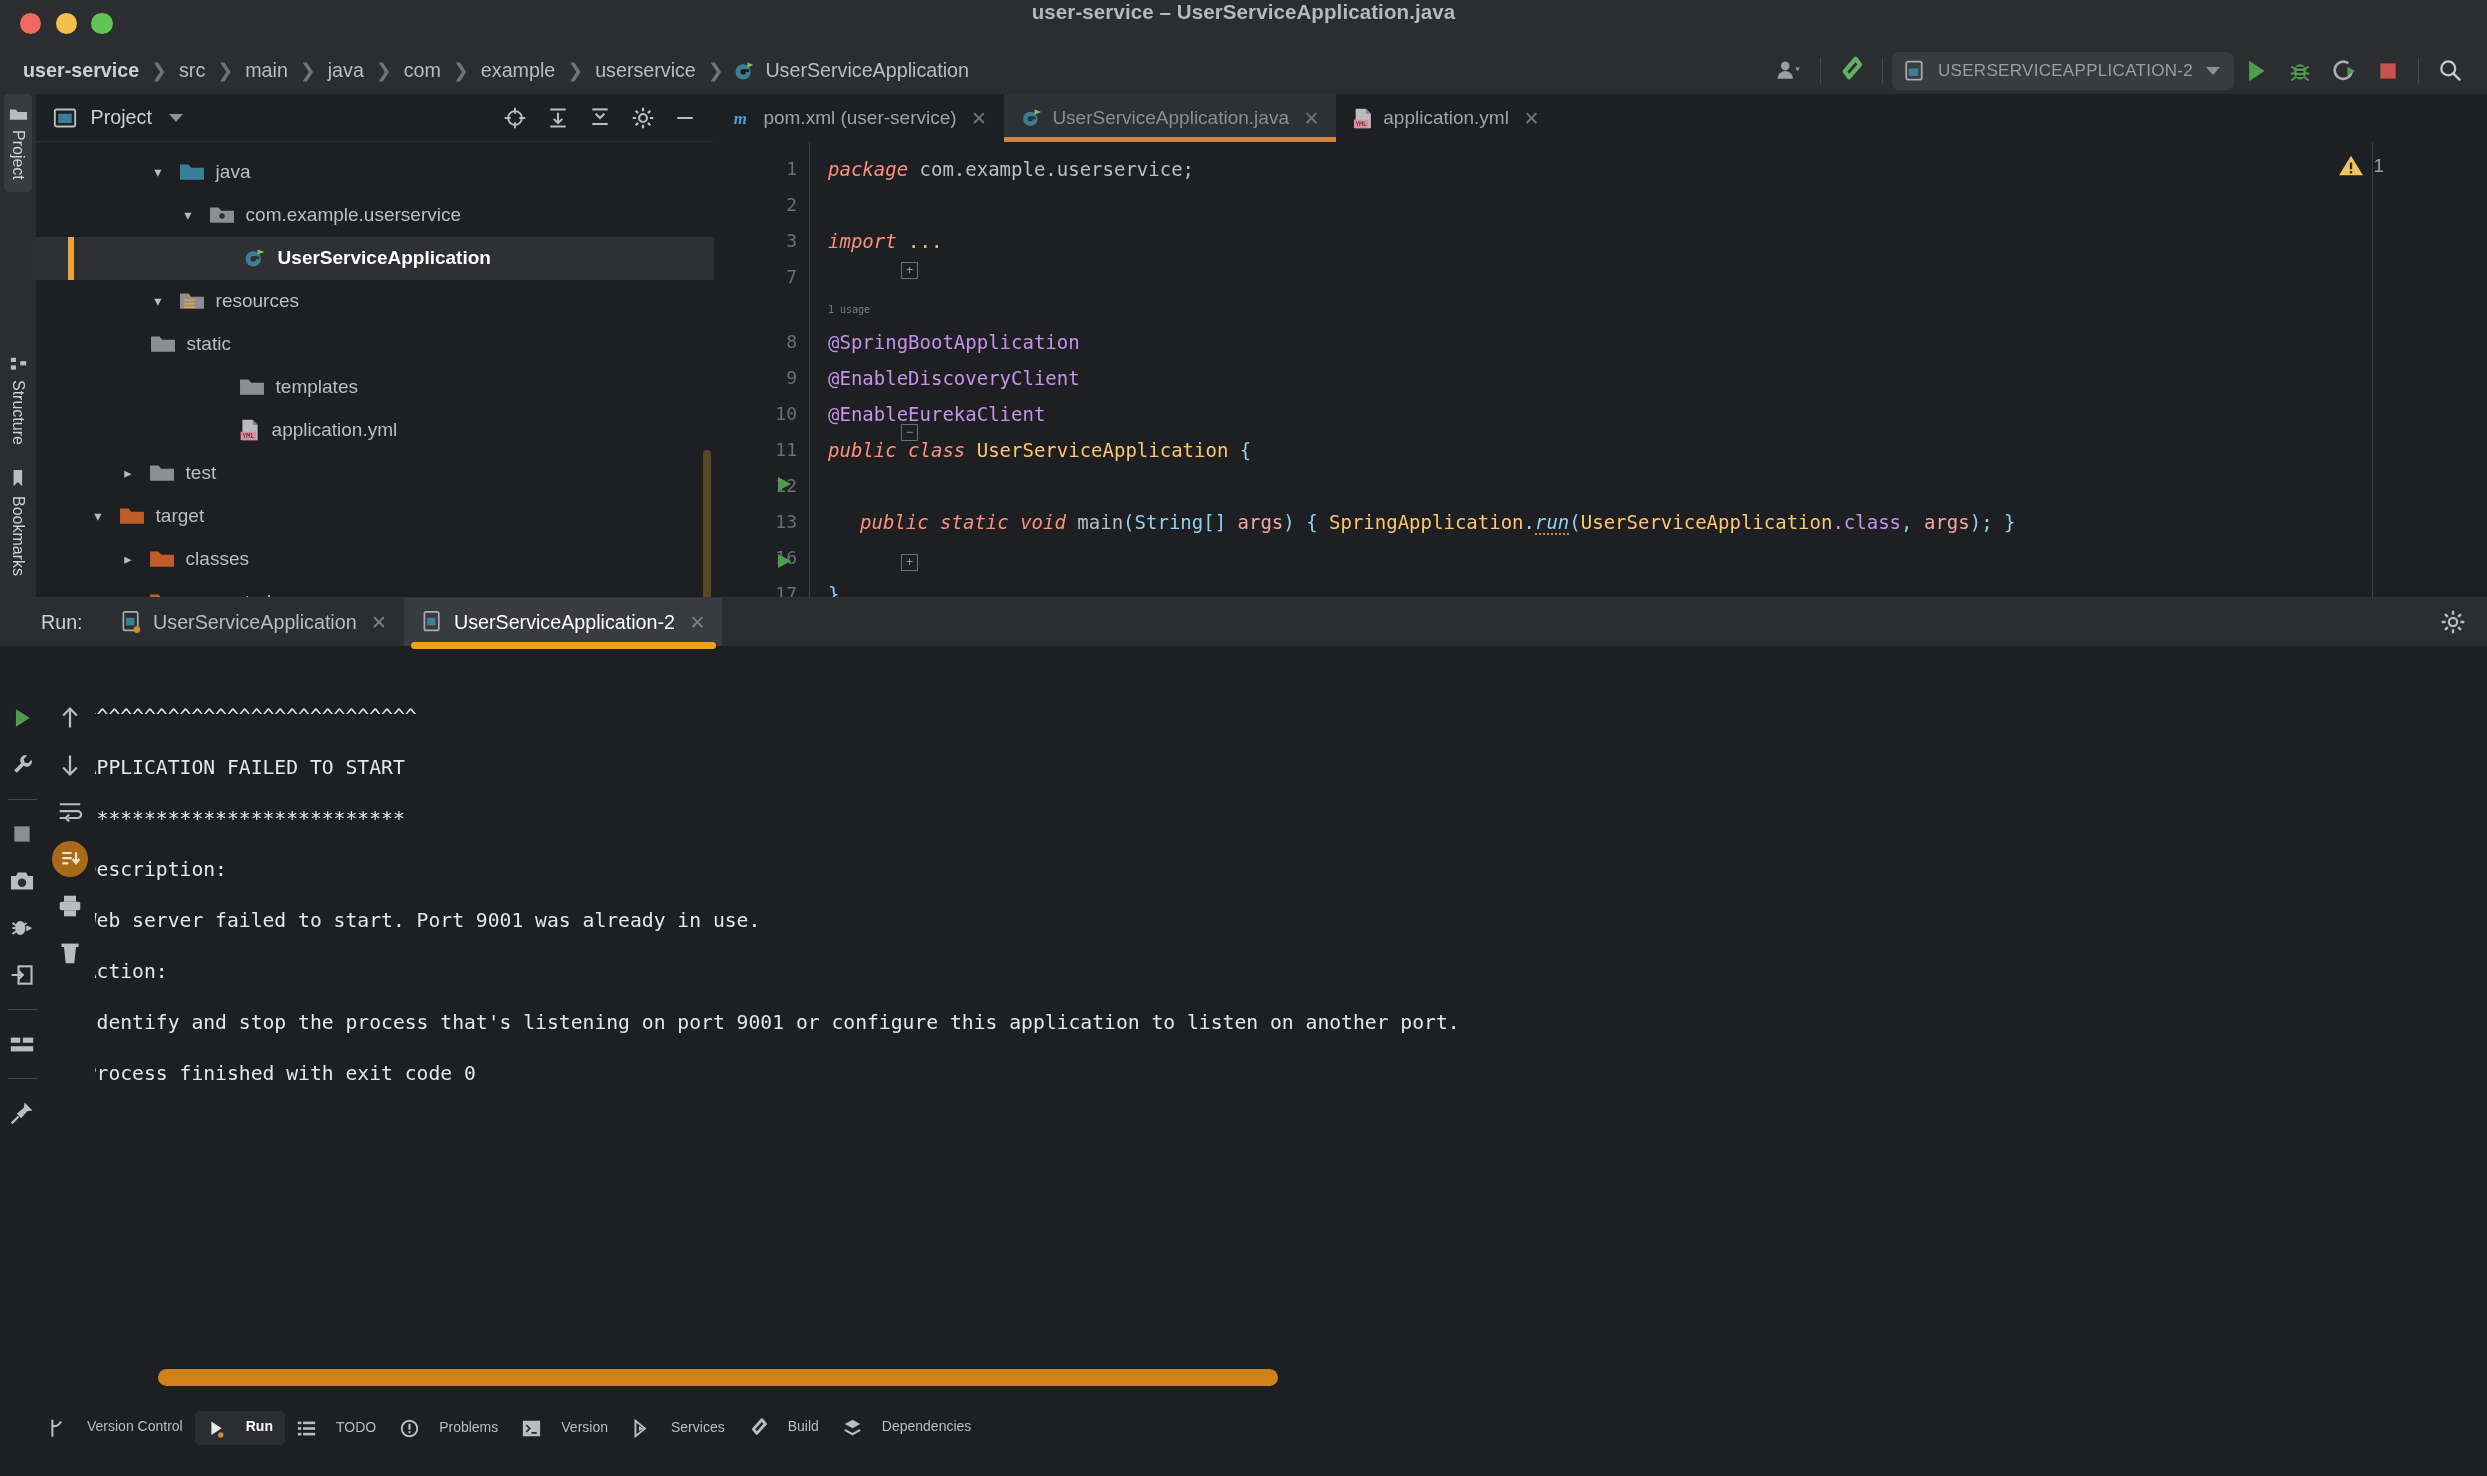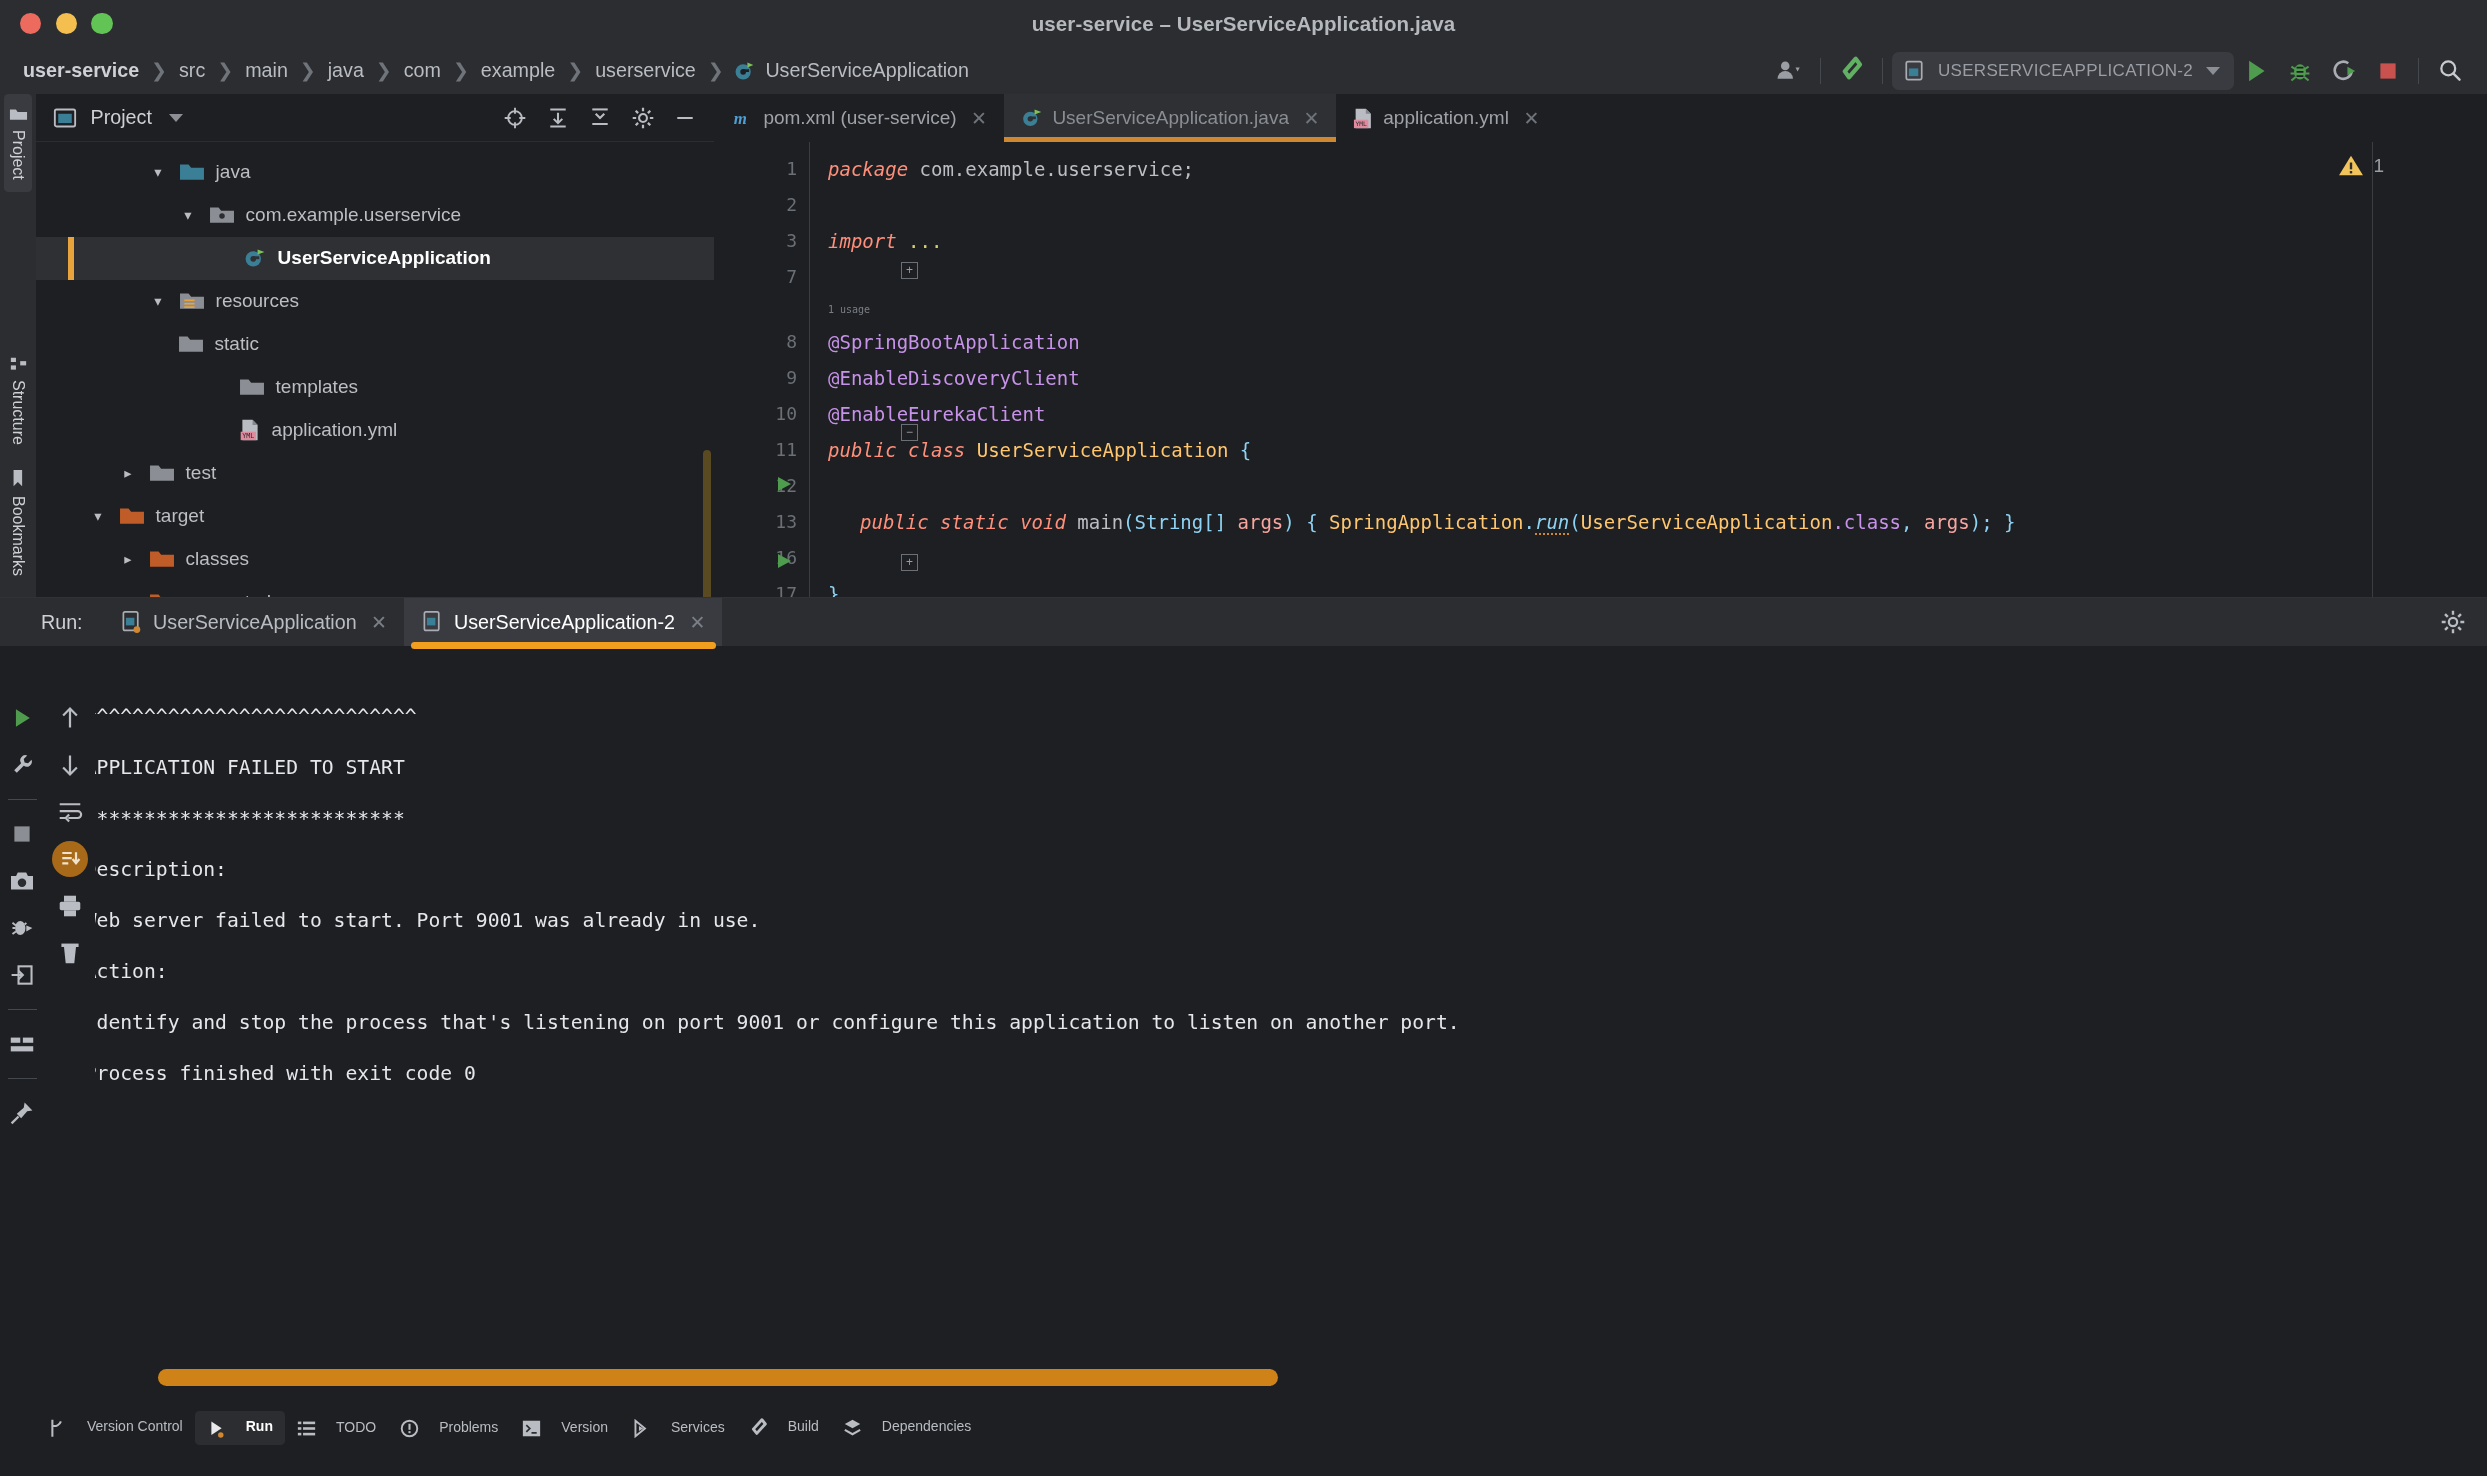--- a/index.html
+++ b/index.html
@@ -8,21 +8,21 @@
     background:#1e1f22;
     font-family:"Liberation Sans", sans-serif;
     color:#bcbec4;
     -webkit-font-smoothing:antialiased;
   }
   .app { position:relative; width:2487px; height:1477px; display:flex; flex-direction:column; }
 
   
   .titlebar {
     height:47px; background:#2b2d30; position:relative; flex:0 0 47px;
-    display:flex; align-items:center;
+    display:flex; 
   }
   .traffic { display:flex; gap:14.5px; margin-left:19.7px; align-items:center; }
   .tl { width:21.4px; height:21.4px; border-radius:50%; }
   .tl.red{background:#ed6a5e;} .tl.yel{background:#f4bf4f;} .tl.grn{background:#61c454;}
   .win-title {
     position:absolute; left:0; right:0; text-align:center;
     font-size:20.5px; font-weight:bold; color:#b5b8bd; letter-spacing:0.1px;
     pointer-events:none;
   }
 
@@ -373,21 +373,21 @@
           <span>
               <svg width="26" height="21.4" viewBox="0 0 30 25">
                 <path d="M1 4 L11 4 L14 8 L29 8 L29 22 L1 22 Z" fill="#8b8e94"></path>
                 <rect x="6" y="11" width="12" height="2" fill="#e8a33d"></rect>
                 <rect x="6" y="15" width="12" height="2" fill="#e8a33d"></rect>
                 <rect x="6" y="19" width="12" height="2" fill="#e8a33d"></rect>
               </svg>
             </span>
           <span class="tlabel">resources</span>
         </div>
-        <div class="trow" style="padding-left:110px">
+        <div class="trow" style="padding-left:82px">
           <span class="twist"></span>
           <span>
               <svg width="26" height="21.4" viewBox="0 0 30 25">
                 <path d="M1 4 L11 4 L14 8 L29 8 L29 22 L1 22 Z" fill="#8b8e94"></path>
               </svg>
             </span>
           <span class="tlabel">static</span>
         </div>
         <div class="trow" style="padding-left:171px">
           <span class="twist"></span>

